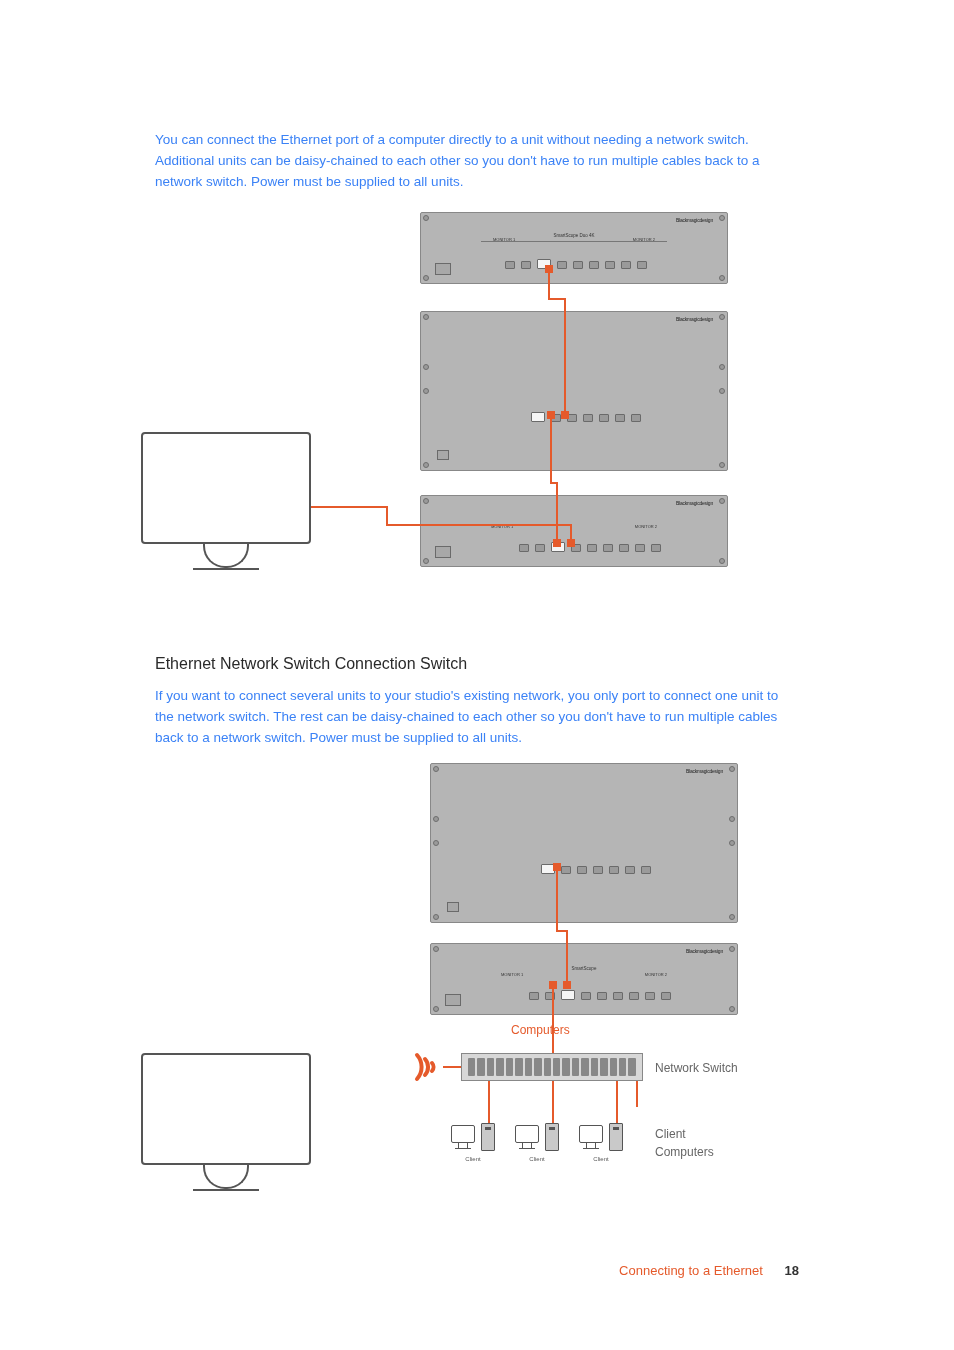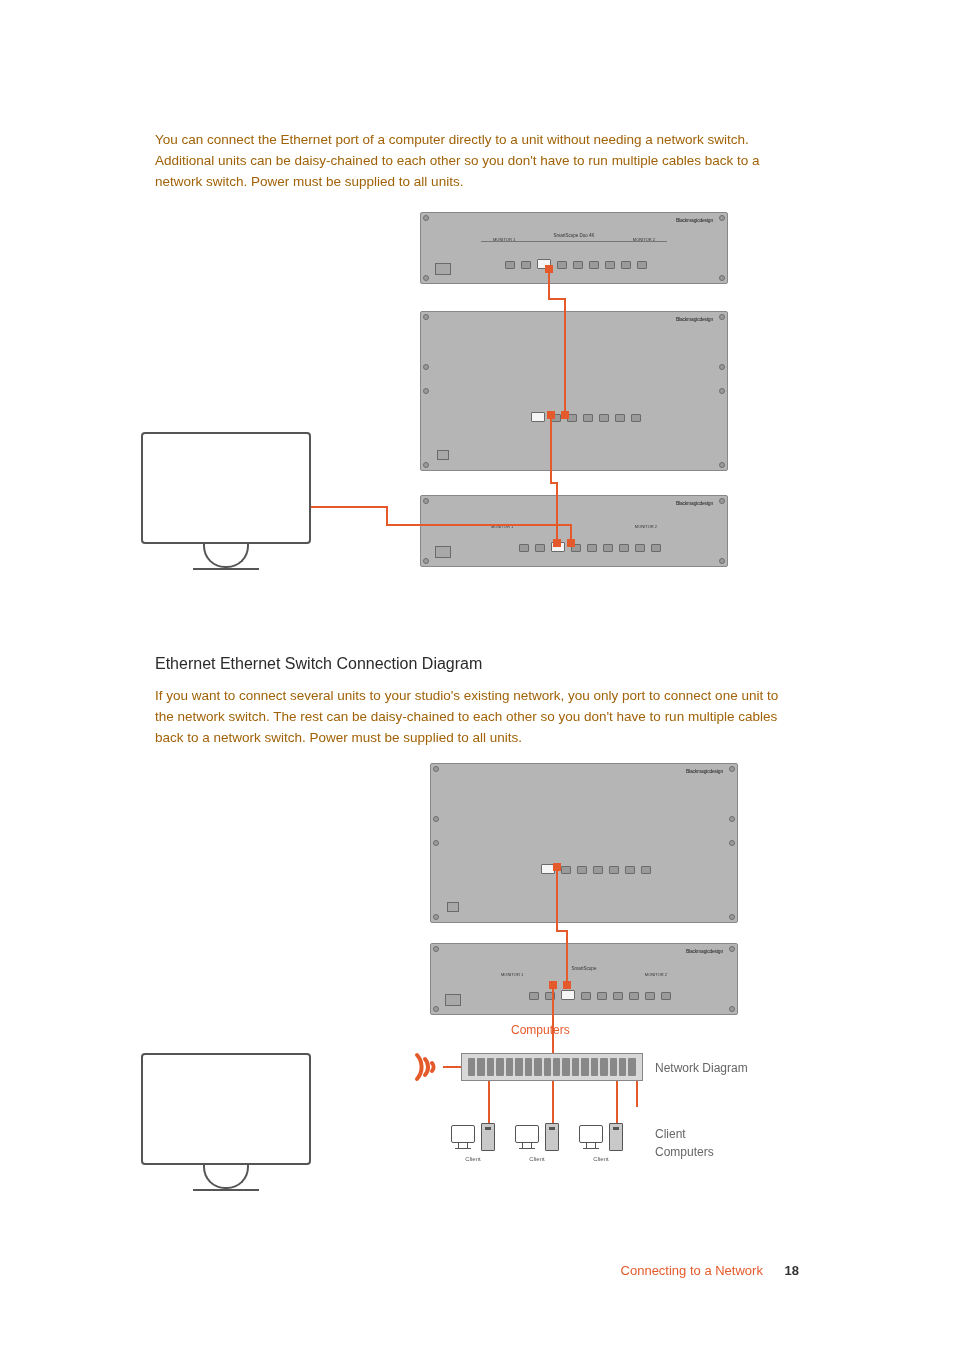--- a/index.html
+++ b/index.html
@@ -28,21 +28,21 @@
     padding: 130px 155px 0 155px;
   }
   h2.section-heading {
     font-size: 16px;
     font-weight: 500;
     margin: 0 0 10px 0;
     color: #2a2a2a;
   }
   p.body-text {
     margin: 0 0 14px 0;
-    color: #a16207;
+    color: #3b82f6;
     font-size: 13.5px;
     line-height: 1.55;
   }
   .block2 { margin-top: 30px; }
 
   
   .footer {
     position: absolute;
     bottom: 70px;
     right: 155px;
@@ -266,21 +266,21 @@
       <rect class="plug" x="392" y="204" width="8" height="8"></rect>
       <path d="M396 212 L396 276 L402 276 L402 332"></path>
       <rect class="plug" x="398" y="332" width="8" height="8"></rect>
 
       <rect class="plug" x="412" y="332" width="8" height="8"></rect>
       <path d="M416 332 L416 318 L232 318 L232 300 L156 300"></path>
     </svg>
   </div>
 
   <div class="block2">
-    <h2 class="section-heading">Ethernet Ethernet Switch Connection Diagram</h2>
+    <h2 class="section-heading">Ethernet Network Switch Connection Switch</h2>
     <p class="body-text">If you want to connect several units to your studio's existing network, you only port to connect one unit to the network switch. The rest can be daisy-chained to each other so you don't have to run multiple cables back to a network switch. Power must be supplied to all units.</p>
 
     <div class="diagram diag2">
 
       <div class="monitor" style="left:-14px; top:290px;">
         <div class="screen"></div>
         <div class="stand"></div>
         <div class="base"></div>
       </div>
 
@@ -346,21 +346,21 @@
             <div class="p"></div>
             <div class="p"></div>
             <div class="p"></div>
             <div class="p"></div>
             <div class="p"></div>
             <div class="p"></div>
             <div class="p"></div>
             <div class="p"></div>
         </div>
       </div>
-      <div class="label grey" style="left:500px; top:296px;">Network Diagram</div>
+      <div class="label grey" style="left:500px; top:296px;">Network Switch</div>
 
       <div class="wifi" style="left:248px; top:284px;">
         <svg width="40" height="40" viewBox="0 0 40 40">
           <path d="M28 20 a12 12 0 0 0 0 0" fill="none"></path>
           <path d="M14 8 a18 18 0 0 1 0 24" fill="none" stroke="#e55a2b" stroke-width="4" stroke-linecap="round"></path>
           <path d="M22 12 a12 12 0 0 1 0 16" fill="none" stroke="#e55a2b" stroke-width="4" stroke-linecap="round"></path>
           <path d="M29 16 a6 6 0 0 1 0 8" fill="none" stroke="#e55a2b" stroke-width="4" stroke-linecap="round"></path>
         </svg>
       </div>
 
@@ -406,17 +406,17 @@
 
         <path d="M334 318 L334 360"></path>
         <path d="M398 318 L398 360"></path>
         <path d="M462 318 L462 360"></path>
         <path d="M482 318 L482 344"></path>
       </svg>
     </div>
   </div>
 
   <div class="footer">
-    <span>Connecting to a Network</span>
+    <span>Connecting to a Ethernet</span>
     <span class="pgnum">18</span>
   </div>
 
 </div>
 
 </body></html>

